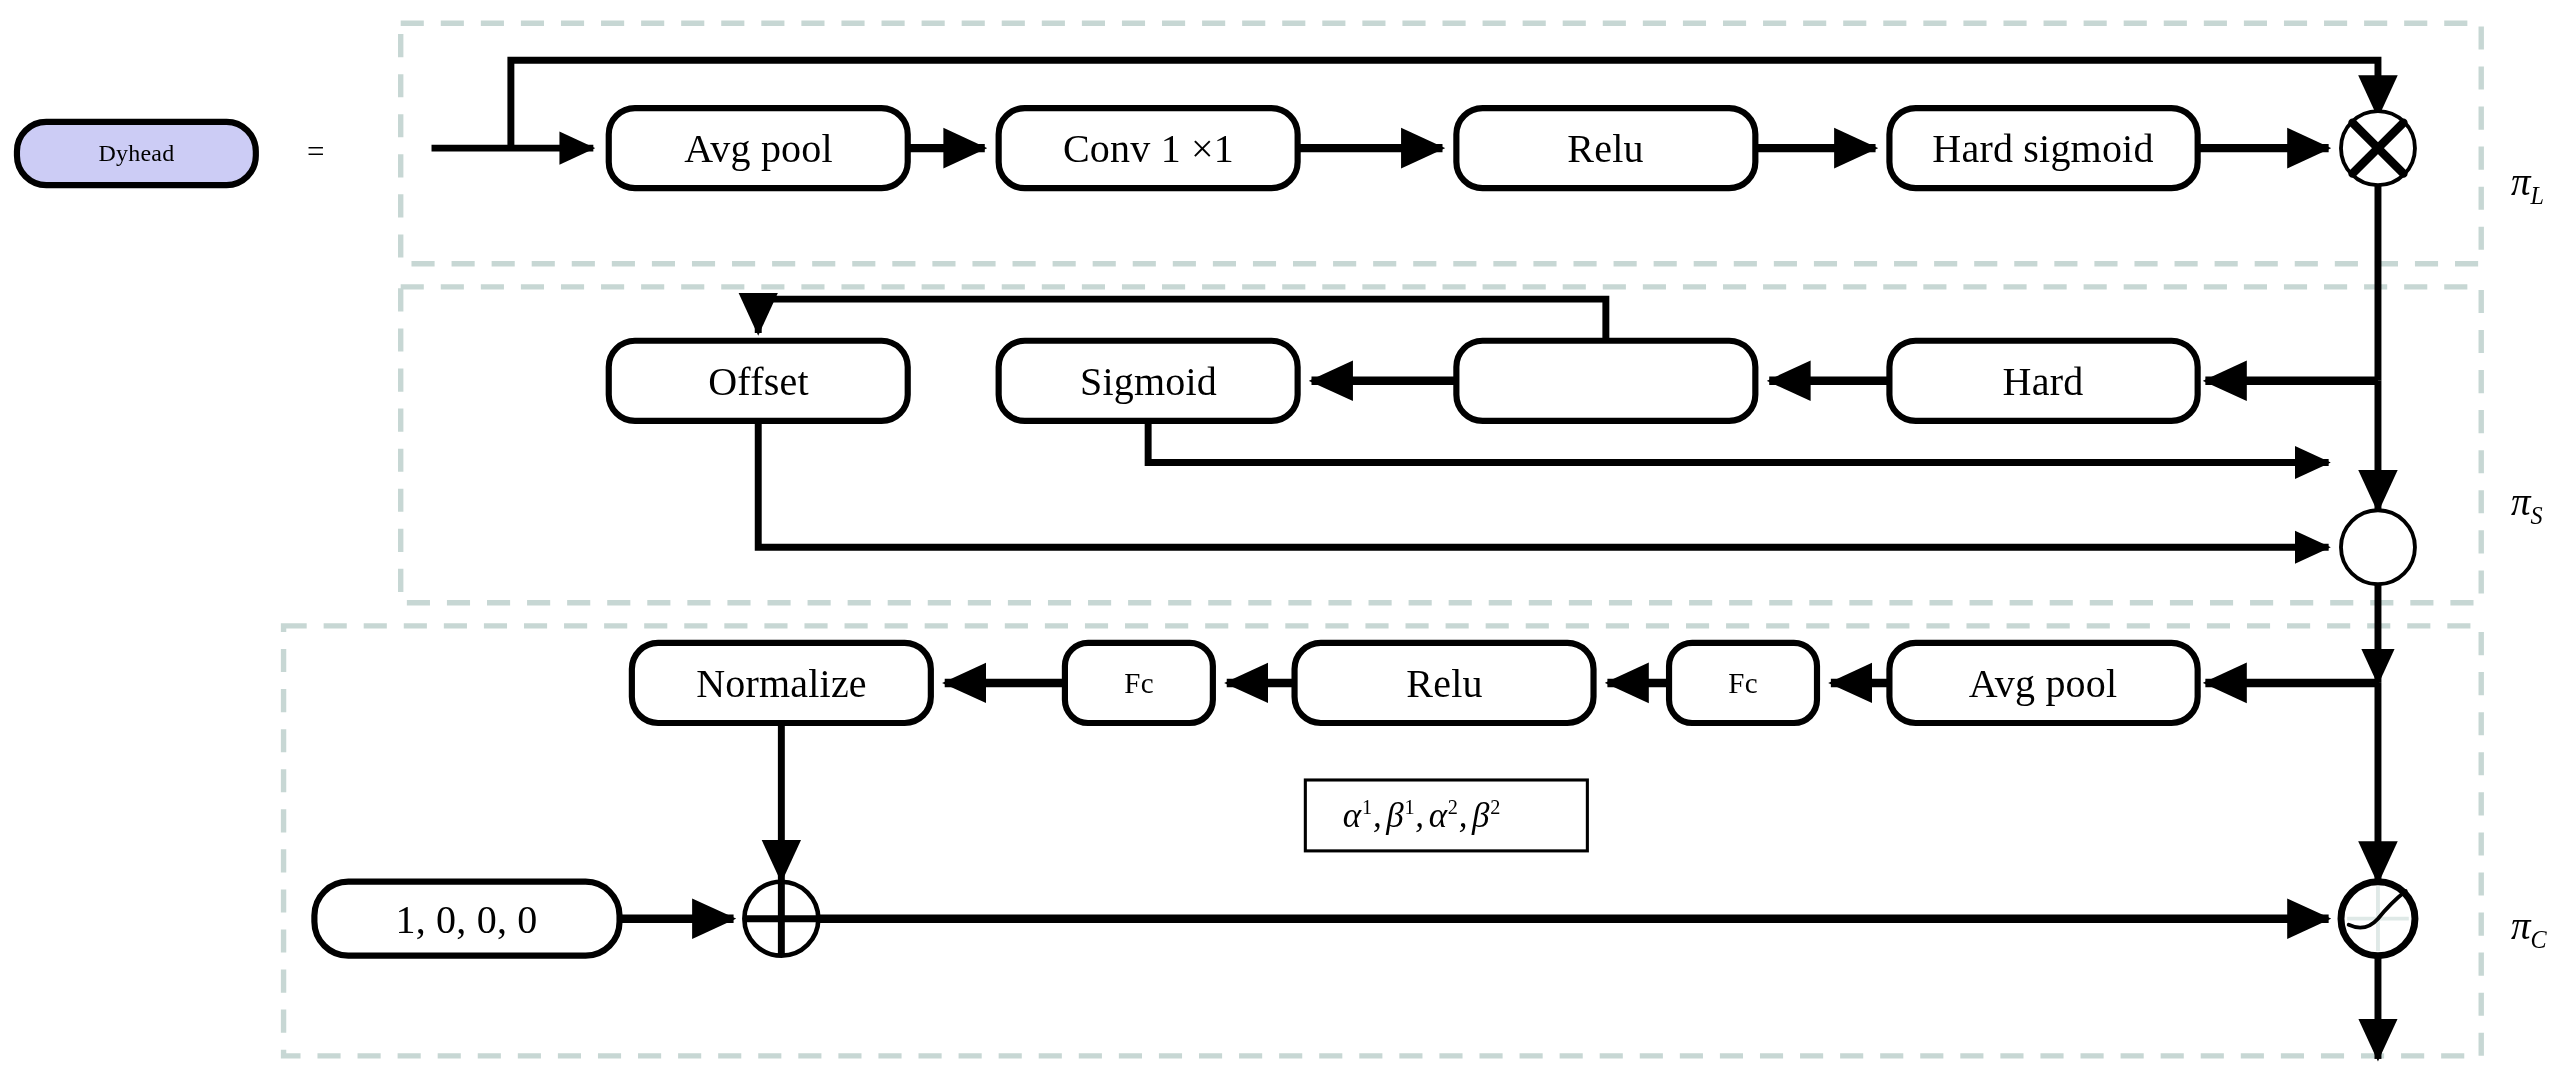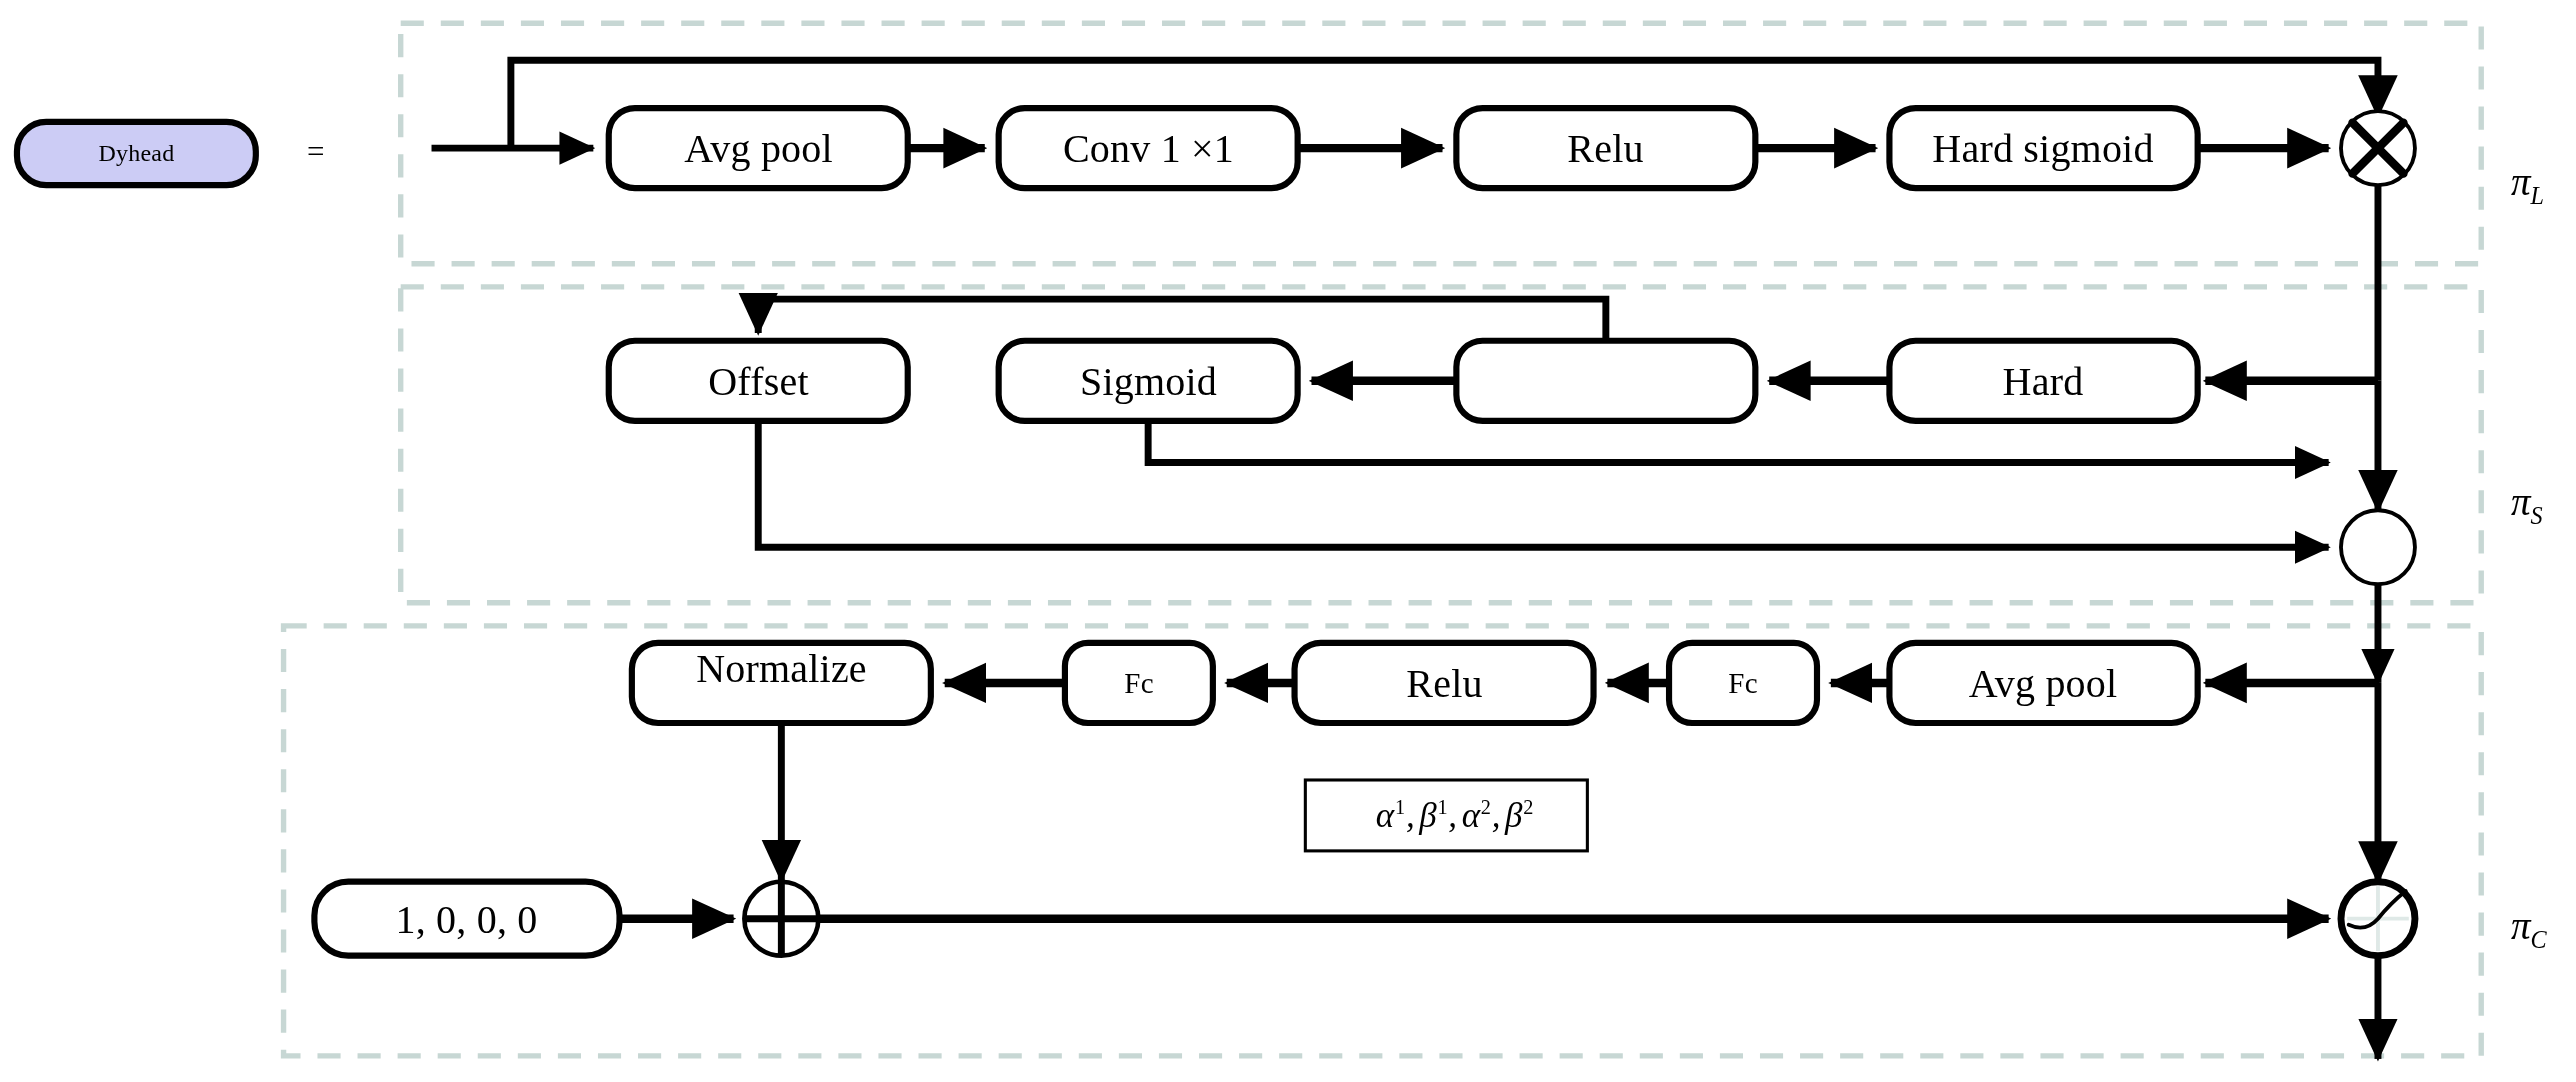--- a/index.html
+++ b/index.html
@@ -176,29 +176,29 @@
 
   <div class="node-label" style="left:609px; top:108px; width:299px; height:80px;">Avg pool</div>
   <div class="node-label" style="left:999px; top:108px; width:299px; height:80px;">Conv 1 ×1</div>
   <div class="node-label" style="left:1456px; top:108px; width:299px; height:80px;">Relu</div>
   <div class="node-label" style="left:1889px; top:108px; width:308px; height:80px;">Hard sigmoid</div>
 
   <div class="node-label" style="left:609px; top:341px; width:299px; height:80px;">Offset</div>
   <div class="node-label" style="left:999px; top:341px; width:299px; height:80px;">Sigmoid</div>
   <div class="node-label" style="left:1889px; top:341px; width:308px; height:80px;">Hard</div>
 
-  <div class="node-label" style="left:632px; top:628px; width:299px; height:80px;">Normalize</div>
+  <div class="node-label" style="left:632px; top:643px; width:299px; height:80px;">Normalize</div>
   <div class="node-label small" style="left:1065px; top:643px; width:148px; height:80px;">Fc</div>
   <div class="node-label" style="left:1295px; top:643px; width:299px; height:80px;">Relu</div>
   <div class="node-label small" style="left:1669px; top:643px; width:148px; height:80px;">Fc</div>
   <div class="node-label" style="left:1889px; top:643px; width:308px; height:80px;">Avg pool</div>
 
   <div class="node-label" style="left:314px; top:882px; width:305px; height:74px;">1,  0,  0,  0</div>
 
-  <div class="formula-label" style="left:1305px; top:780px; width:234px; height:71px; display:flex; align-items:center; justify-content:center;padding-left:33px;">
+  <div class="formula-label" style="left:1305px; top:780px; width:234px; height:71px; display:flex; align-items:center; justify-content:center;">
     <span>α<sup>1</sup></span>
       <span>, </span>
       <span>β<sup>1</sup></span>
       <span>, </span>
       <span>α<sup>2</sup></span>
       <span>, </span>
       <span>β<sup>2</sup></span>
   </div>
 
   <div class="pi-label" style="left:2511px; top:159px;">π<sub>L</sub></div>

